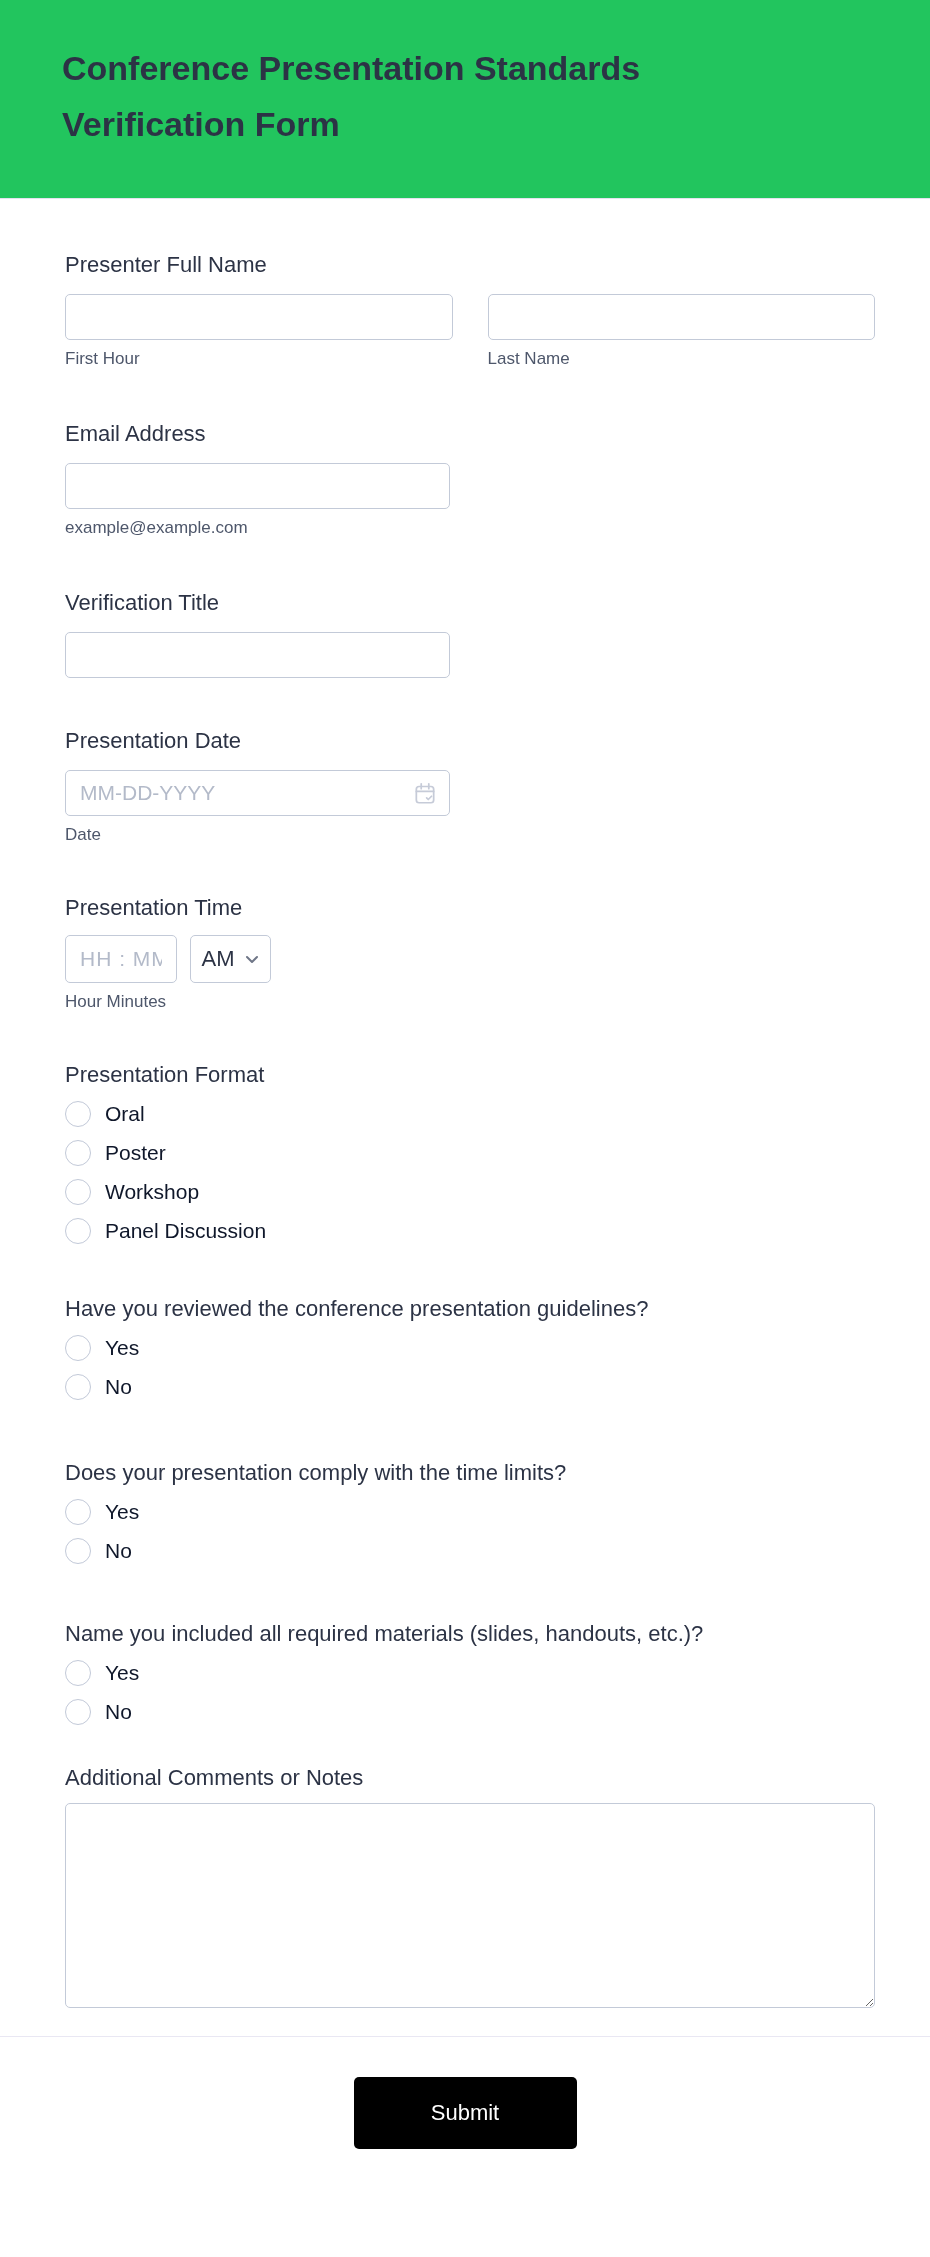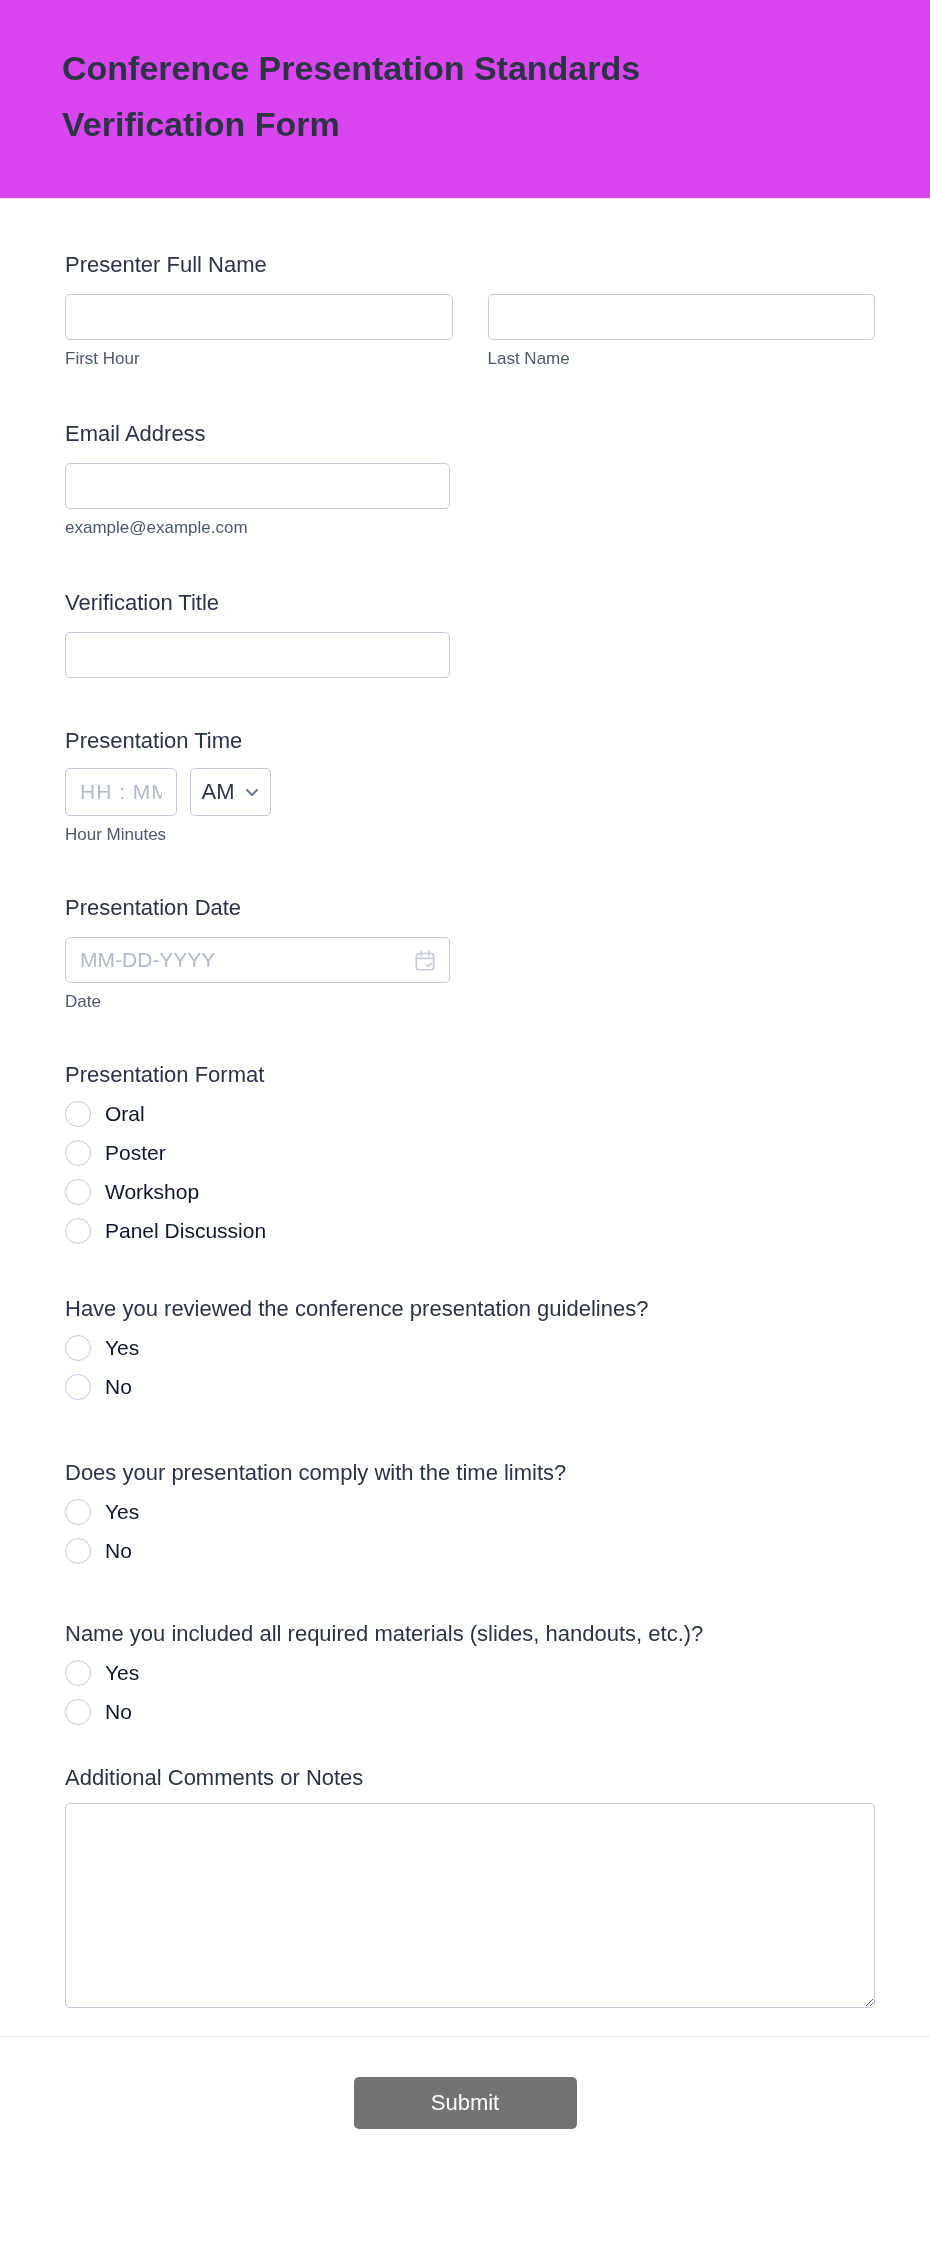--- a/index.html
+++ b/index.html
@@ -6,21 +6,21 @@
   html, body { background: #ffffff; }
   body {
     width: 930px;
     min-height: 2257px;
     margin: 0 auto;
     font-family: "Liberation Sans", sans-serif;
     color: #2c3345;
   }
 
   
-  .header { padding: 40px 60px 46px 62px; background: #d946ef; }
+  .header { padding: 40px 60px 46px 62px; background: #22c55e; }
   .form-title {
     font-size: 34px;
     font-weight: 700;
     line-height: 56px;
     color: #2c3345;
     max-width: 720px;
   }
   .form-subtitle {
     margin-top: 14px;
     font-size: 21px;
@@ -151,24 +151,24 @@
 
   
   .submit-divider { margin-top: 28px; border-top: 1px solid #e9e7f3; }
   .submit-area {
     padding: 40px 0 51px 0;
     display: flex;
     justify-content: center;
   }
   .submit-button {
     width: 223px;
-    height: 52px;
+    height: 72px;
     border: none;
     border-radius: 5px;
-    background: #737373;
+    background: #000000;
     color: #ffffff;
     font-family: "Liberation Sans", sans-serif;
     font-size: 22px;
     font-weight: 500;
     cursor: pointer;
   }
 </style>
 </head>
 <body>
 
@@ -196,56 +196,56 @@
 
   <div class="field">
     <label class="field-label">Email Address</label>
     <input type="text" class="text-input" value="" style="">
     <span class="sublabel">example@example.com</span>
   </div>
 
   <div class="field">
     <label class="field-label">Verification Title</label>
     <input type="text" class="text-input" value="" style="">
-  </div>
-
-  <div class="field mt50">
-    <label class="field-label" style="margin-bottom:14px;">Presentation Time</label>
-    <div class="time-row">
-      <input type="text" class="text-input time-input" placeholder="HH : MM" style="">
-      <div class="meridiem-select">
-        <span>AM</span>
-        <span style="display:flex;">
-          <svg width="16" height="16" viewBox="0 0 16 16" fill="none" stroke="#6f7687" stroke-width="2" stroke-linecap="round" stroke-linejoin="round">
-            <polyline points="3,6 8,11 13,6"></polyline>
-          </svg>
-        </span>
-      </div>
-    </div>
-    <span class="sublabel">Hour Minutes</span>
   </div>
 
   <div class="field mt50">
     <label class="field-label">Presentation Date</label>
     <div class="date-wrap">
       <input type="text" class="text-input" placeholder="MM-DD-YYYY" style="">
       <span class="calendar-icon">
         <svg width="26" height="26" viewBox="0 0 24 24" fill="none" stroke="#c6cbd8" stroke-width="1.6" stroke-linecap="round" stroke-linejoin="round">
           <rect x="4" y="6" width="16" height="15" rx="2.5"></rect>
           <line x1="8.5" y1="3.5" x2="8.5" y2="8"></line>
           <line x1="15.5" y1="3.5" x2="15.5" y2="8"></line>
           <line x1="4" y1="10.5" x2="20" y2="10.5"></line>
           <polyline points="13.5,16.5 15,18 18,15"></polyline>
         </svg>
       </span>
     </div>
     <span class="sublabel">Date</span>
   </div>
 
   <div class="field mt50">
+    <label class="field-label" style="margin-bottom:14px;">Presentation Time</label>
+    <div class="time-row">
+      <input type="text" class="text-input time-input" placeholder="HH : MM" style="">
+      <div class="meridiem-select">
+        <span>AM</span>
+        <span style="display:flex;">
+          <svg width="16" height="16" viewBox="0 0 16 16" fill="none" stroke="#6f7687" stroke-width="2" stroke-linecap="round" stroke-linejoin="round">
+            <polyline points="3,6 8,11 13,6"></polyline>
+          </svg>
+        </span>
+      </div>
+    </div>
+    <span class="sublabel">Hour Minutes</span>
+  </div>
+
+  <div class="field mt50">
     <label class="field-label tight">Presentation Format</label>
     <div class="radio-group">
       <div class="radio-row">
         <span class="radio-circle"></span>
         <span class="radio-label">Oral</span>
       </div>
       <div class="radio-row">
         <span class="radio-circle"></span>
         <span class="radio-label">Poster</span>
       </div>

